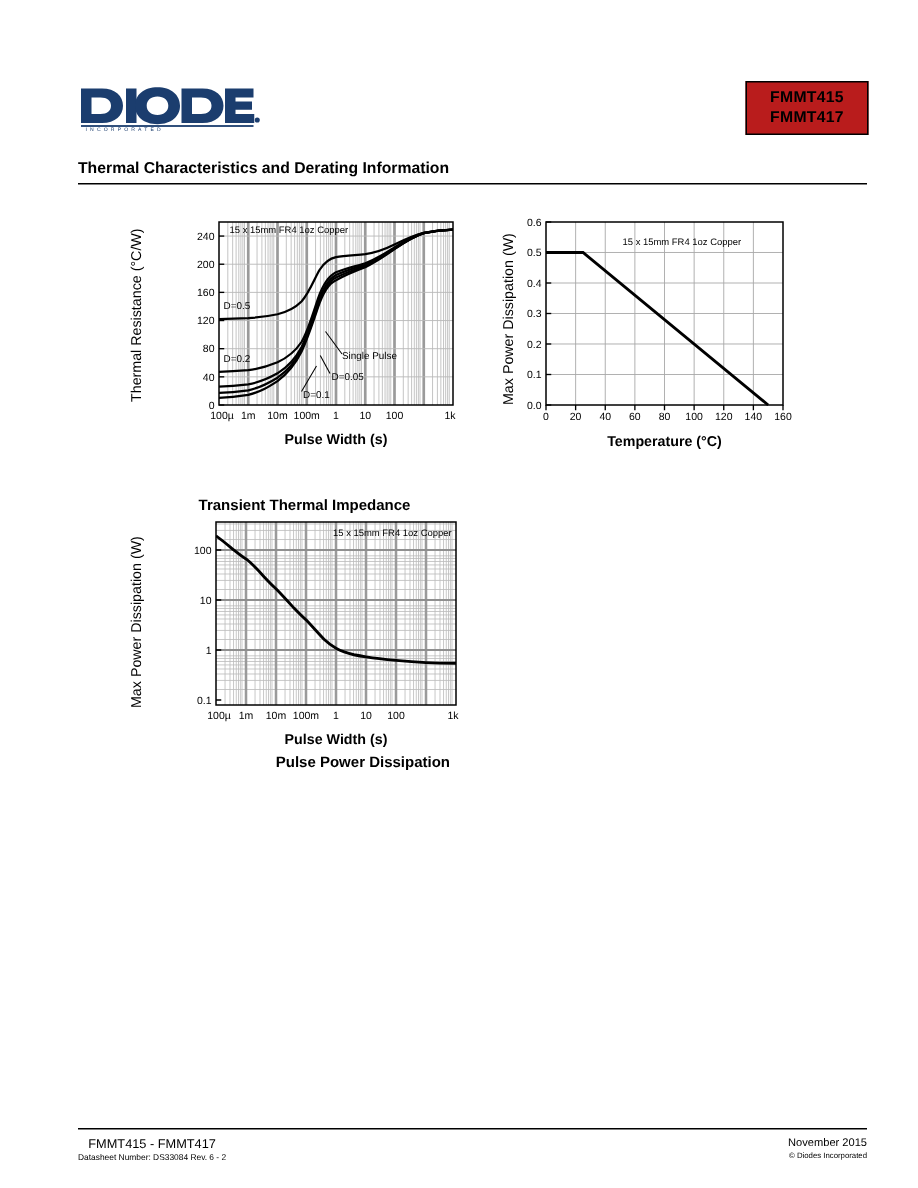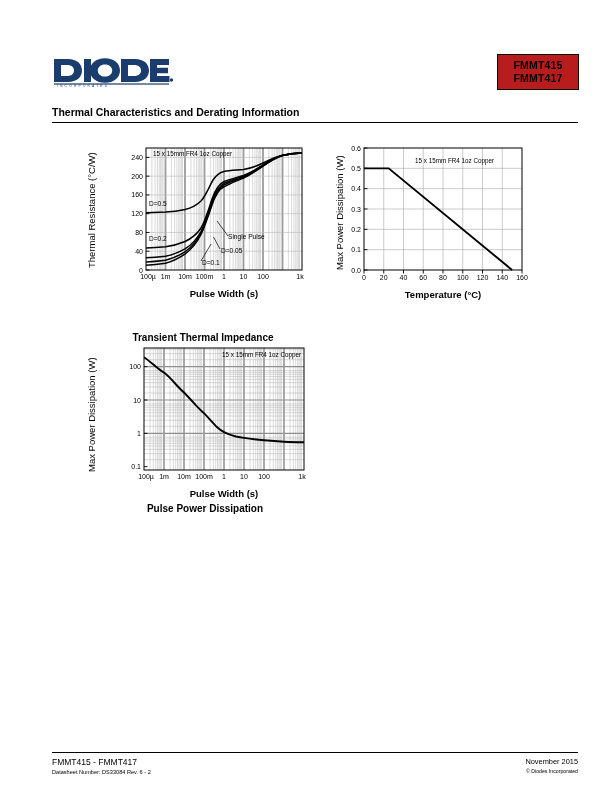--- a/index.html
+++ b/index.html
@@ -37,21 +37,21 @@
     position:absolute;font-size:10px;font-weight:bold;text-align:center;white-space:nowrap;
   }
   .plotsvg{position:absolute;left:0;top:0;}
   .tick{font-size:7px;fill:#000;font-family:"Liberation Sans", sans-serif;}
   .anno{font-size:6.3px;fill:#000;font-family:"Liberation Sans", sans-serif;}
   .anno-b{font-size:6.6px;fill:#000;font-family:"Liberation Sans", sans-serif;}
 
   
   .foot-rule{position:absolute;left:52px;top:752px;width:526px;height:1px;background:#000;}
   .foot-l{position:absolute;left:52px;top:757px;}
-  .foot-l .l1{font-size:8.5px;}
+  .foot-l .l1{font-size:8.5px;text-align:center;}
   .foot-l .l2{font-size:5.6px;margin-top:2px;}
   .foot-c{position:absolute;left:0;right:0;top:757px;text-align:center;}
   .foot-c .l1{font-size:5.6px;}
   .foot-c .l2{font-size:7.6px;font-weight:bold;margin-top:1px;}
   .foot-r{position:absolute;right:34px;top:757px;text-align:right;}
   .foot-r .l1{font-size:7.4px;text-align:right;}
   .foot-r .l2{font-size:5.2px;margin-top:2px;}
 </style>
 </head>
 <body>
@@ -482,21 +482,21 @@
                  C86,35.6 90,40 94,44.5 C98,48.8 100,50.8 102,52.5
                  C106,56.6 110,61 114,65.4 C118,69.6 120,71.6 122,73.2
                  C126,77.4 130,82 134,86.2 C137,89 139.5,90.8 142,92.2
                  C146,94.4 150,95.6 154,96.5 C158,97.3 160,97.6 162,97.9
                  C168,98.8 174,99.5 182,100.3 C190,101 196,101.4 202,101.7
                  C210,102 216,102.1 222,102.2"></path>
       </g>
     </svg>
     <div class="ylabel" style="left:4px;top:132px;">Max Power Dissipation (W)</div>
     <div class="xlabel" style="left:60px;top:148px;width:164px;">Pulse Width (s)</div>
-    <div class="ctitle" style="left:16px;top:163px;width:214px;">Pulse Power Dissipation</div>
+    <div class="ctitle" style="left:4px;top:163px;width:214px;text-align:right;">Pulse Power Dissipation</div>
   </div>
 
   <div class="foot-rule"></div>
   <div class="foot-l">
     <div class="l1">FMMT415 - FMMT417</div>
     <div class="l2">Datasheet Number: DS33084 Rev. 6 - 2</div>
   </div>
   <div class="foot-r">
     <div class="l1">November 2015</div>
     <div class="l2">© Diodes Incorporated</div>

